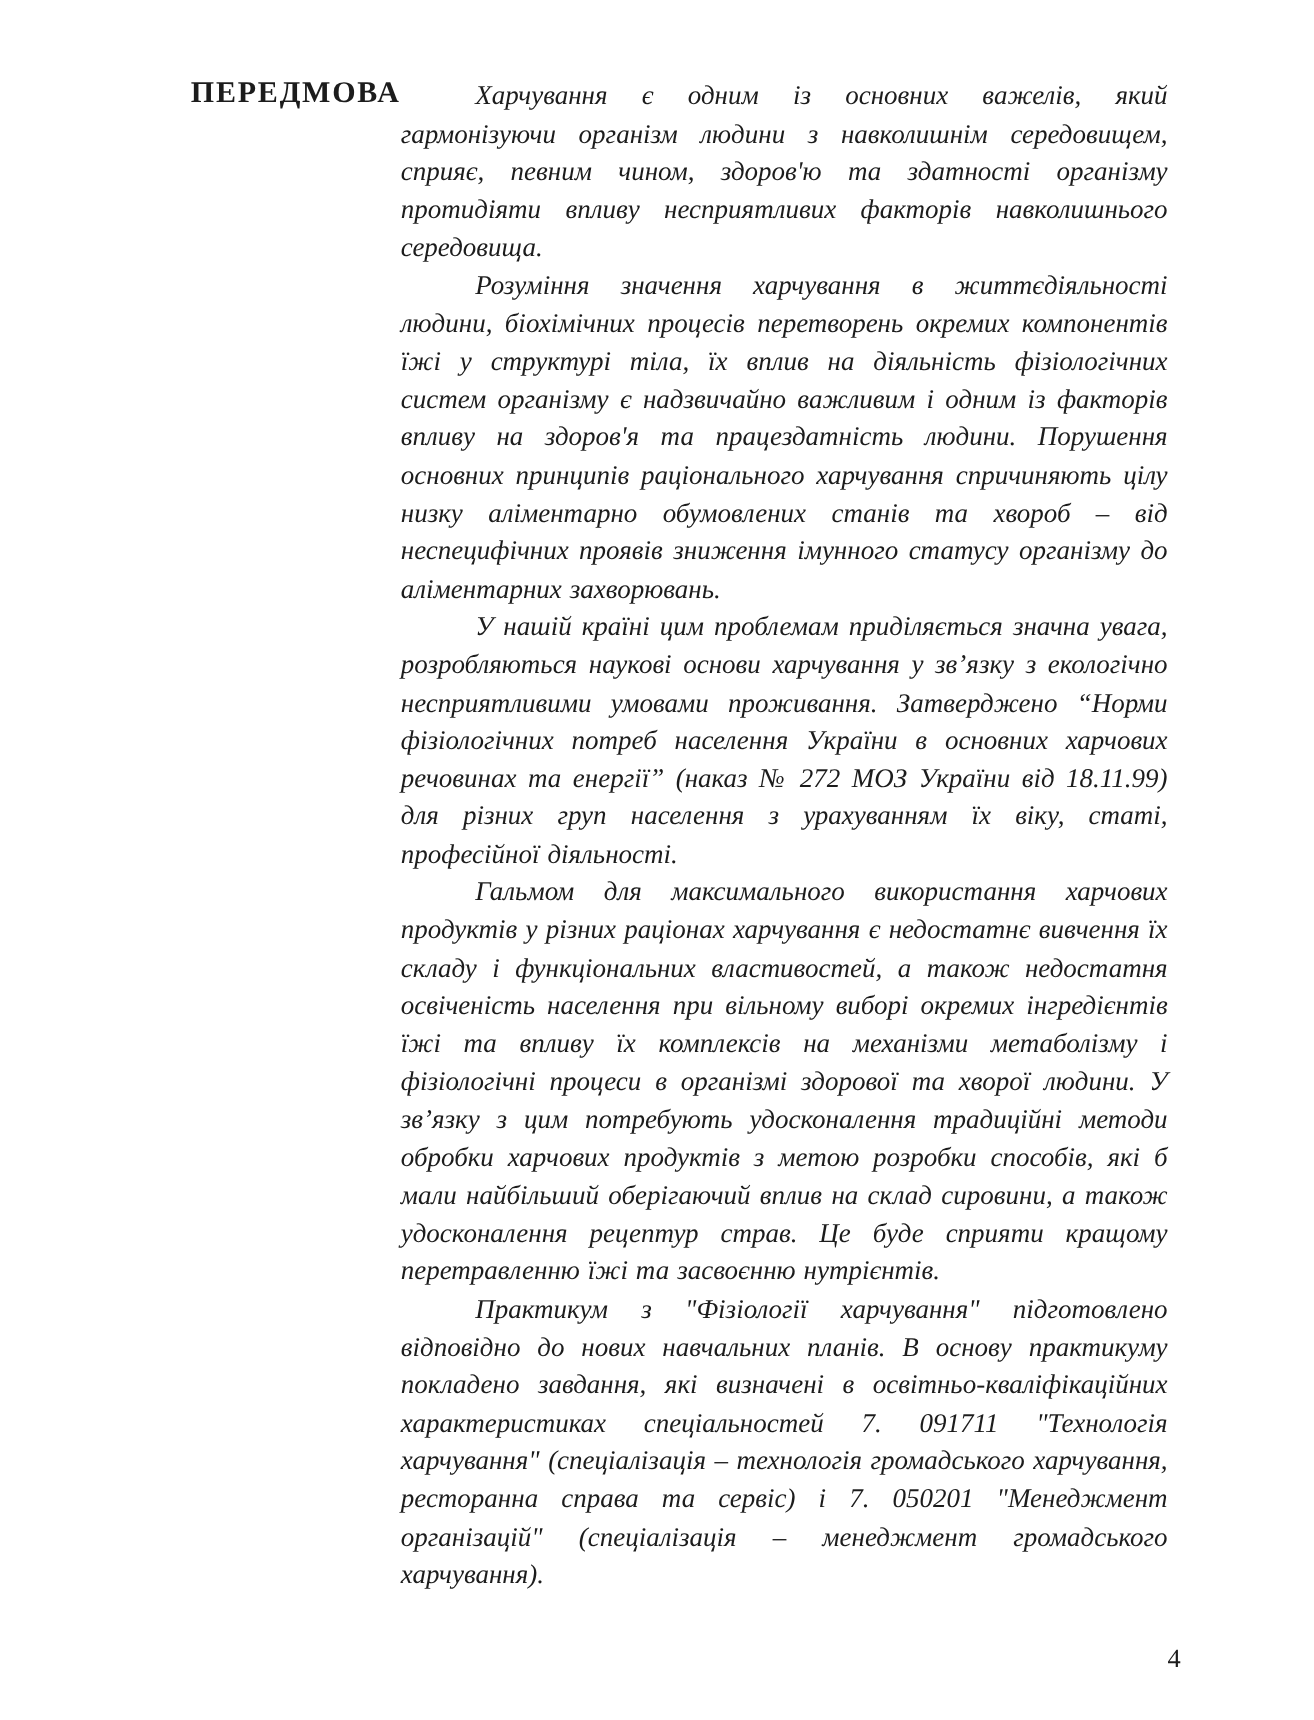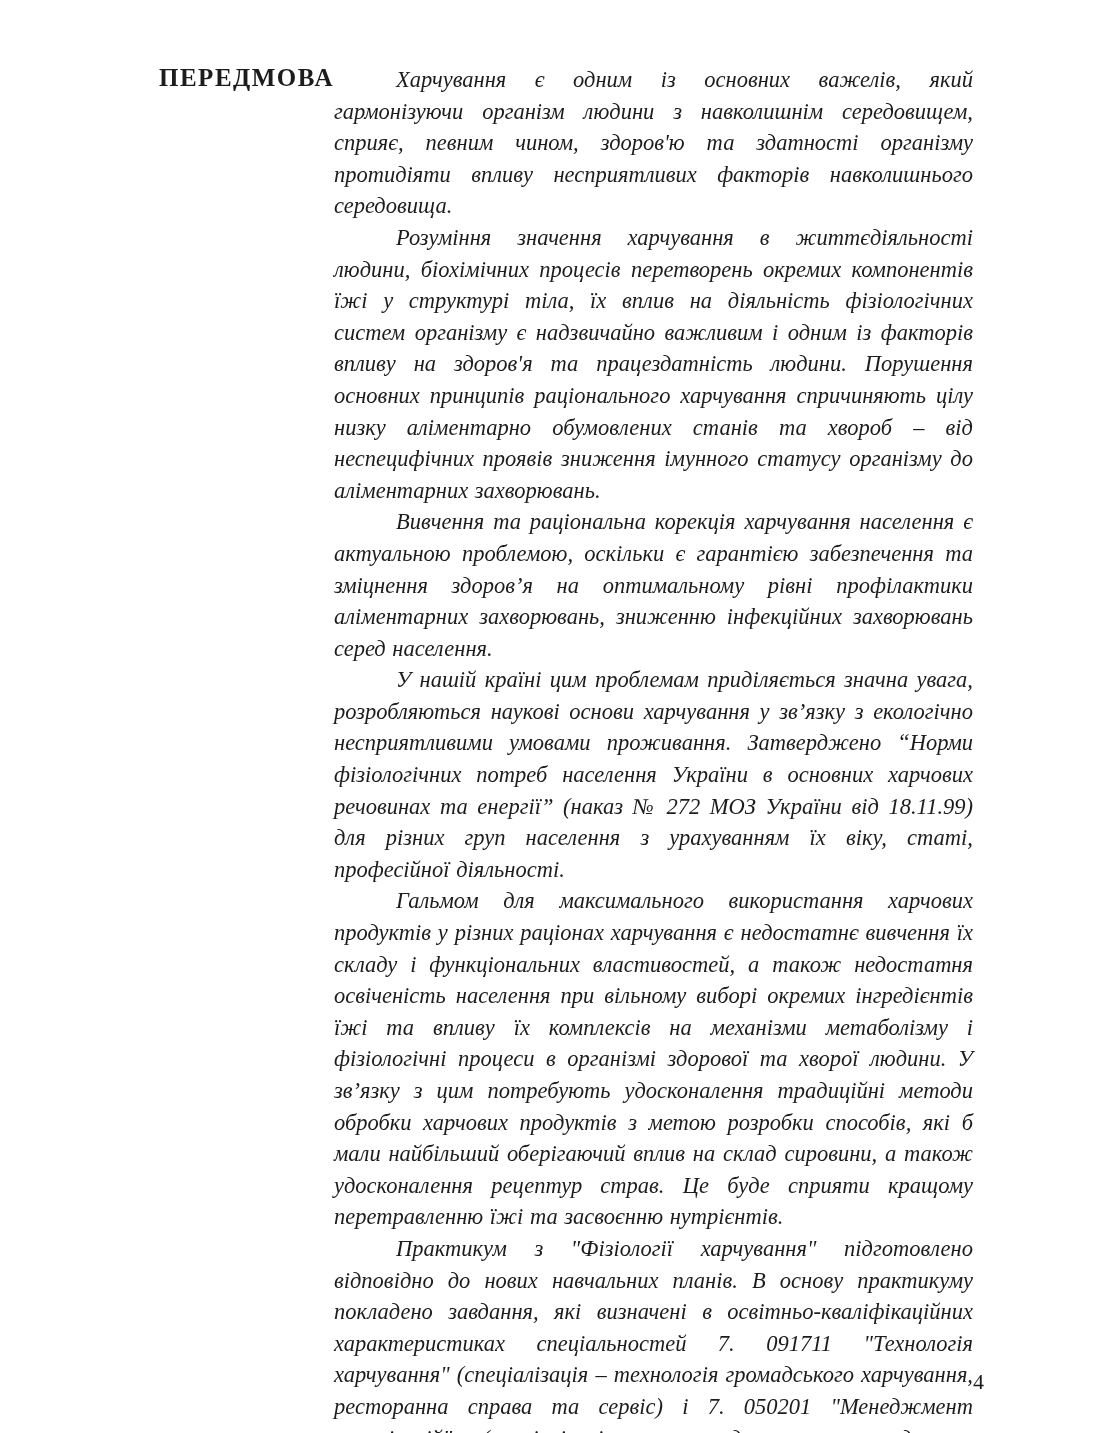--- a/index.html
+++ b/index.html
@@ -49,20 +49,19 @@
 </style>
 </head>
 <body>
 
 <div class="page">
   <h1 class="title">ПЕРЕДМОВА</h1>
 
   <div class="body-text">
     <p>Харчування є одним із основних важелів, який гармонізуючи організм людини з навколишнім середовищем, сприяє, певним чином, здоров'ю та здатності організму протидіяти впливу несприятливих факторів навколишнього середовища.</p>
     <p>Розуміння значення харчування в життєдіяльності людини, біохімічних процесів перетворень окремих компонентів їжі у структурі тіла, їх вплив на діяльність фізіологічних систем організму є надзвичайно важливим і одним із факторів впливу на здоров'я та працездатність людини. Порушення основних принципів раціонального харчування спричиняють цілу низку аліментарно обумовлених станів та хвороб – від неспецифічних проявів зниження імунного статусу організму до аліментарних захворювань.</p>
-    <p>Вивчення та раціональна корекція харчування населення є актуальною проблемою, оскільки є гарантією забезпечення та зміцнення здоров’я на оптимальному рівні профілактики аліментарних захворювань, зниженню інфекційних захворювань серед населення.</p>
     <p>У нашій країні цим проблемам приділяється значна увага, розробляються наукові основи харчування у зв’язку з екологічно несприятливими умовами проживання. Затверджено “Норми фізіологічних потреб населення України в основних харчових речовинах та енергії” (наказ № 272 МОЗ України від 18.11.99) для різних груп населення з урахуванням їх віку, статі, професійної діяльності.</p>
     <p>Гальмом для максимального використання харчових продуктів у різних раціонах харчування є недостатнє вивчення їх складу і функціональних властивостей, а також недостатня освіченість населення при вільному виборі окремих інгредієнтів їжі та впливу їх комплексів на механізми метаболізму і фізіологічні процеси в організмі здорової та хворої людини. У зв’язку з цим потребують удосконалення традиційні методи обробки харчових продуктів з метою розробки способів, які б мали найбільший оберігаючий вплив на склад сировини, а також удосконалення рецептур страв. Це буде сприяти кращому перетравленню їжі та засвоєнню нутрієнтів.</p>
     <p>Практикум з "Фізіології харчування" підготовлено відповідно до нових навчальних планів. В основу практикуму покладено завдання, які визначені в освітньо-кваліфікаційних характеристиках спеціальностей 7. 091711 "Технологія харчування" (спеціалізація – технологія громадського харчування, ресторанна справа та сервіс) і 7. 050201 "Менеджмент організацій" (спеціалізація – менеджмент громадського харчування).</p>
   </div>
 
   <div class="page-number">4</div>
 </div>
 
 </body></html>

